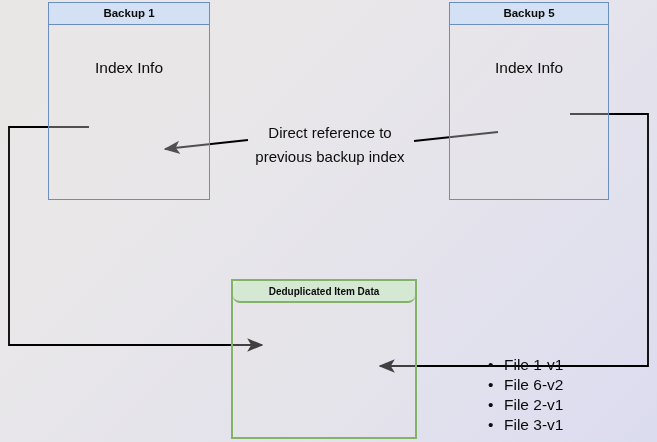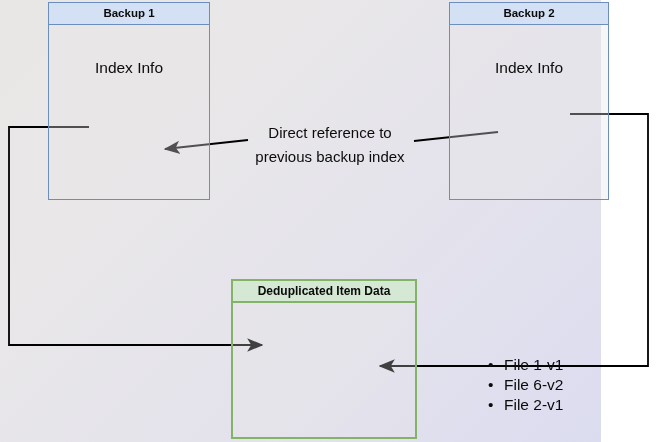--- a/index.html
+++ b/index.html
@@ -7,21 +7,21 @@
     padding: 0;
   }
   body {
     width: 657px;
     height: 442px;
     font-family: "Liberation Sans", sans-serif;
     overflow: hidden;
   }
   #canvas {
     position: relative;
-    width: 601px;
+    width: 657px;
     height: 442px;
     background: linear-gradient(135deg, #e9e6e6 0%, #e9e7e8 30%, #e4e3ec 62%, #dcdcf0 100%);
   }
   .edges {
     position: absolute;
     left: 0;
     top: 0;
     width: 657px;
     height: 442px;
     pointer-events: none;
@@ -48,21 +48,22 @@
     font-weight: bold;
     color: #0b0b0b;
     border-bottom: 1px solid #6c8ebf;
     background: #d4e1f5;
   }
   .node.green > .node-header {
     height: 22px;
     line-height: 21px;
     border-bottom: 2px solid #82b366;
     background: #d5e8d4;
-    font-size: 12px;
+    font-size: 10px;
+    border-radius: 7px;
   }
   .node-body {
     position: relative;
     height: calc(100% - 22px);
   }
   .index-title {
     position: absolute;
     left: 0;
     right: 0;
     top: 34px;
@@ -133,34 +134,35 @@
   </svg>
 
   <div class="node blue" style="left:48px; top:2px; width:162px; height:198px;">
     <div class="node-header">Backup 1</div>
     <div class="node-body">
       <div class="index-title">Index Info</div>
     </div>
   </div>
 
   <div class="node blue" style="left:449px; top:2px; width:160px; height:198px;">
-    <div class="node-header">Backup 2</div>
+    <div class="node-header">Backup 5</div>
     <div class="node-body">
       <div class="index-title">Index Info</div>
 
     </div>
   </div>
 
   <div class="node green" style="left:231px; top:279px; width:186px; height:160px;">
     <div class="node-header">Deduplicated Item Data</div>
     <div class="node-body">
       <ul class="file-list" id="dd-list">
         <li>File 1-v1</li>
         <li>File 6-v2</li>
         <li>File 2-v1</li>
+        <li>File 3-v1</li>
       </ul>
     </div>
   </div>
 
   <div class="edge-label" id="label-direct-reference">Direct reference to
 previous backup index</div>
 
 </div>
 
 </body></html>

